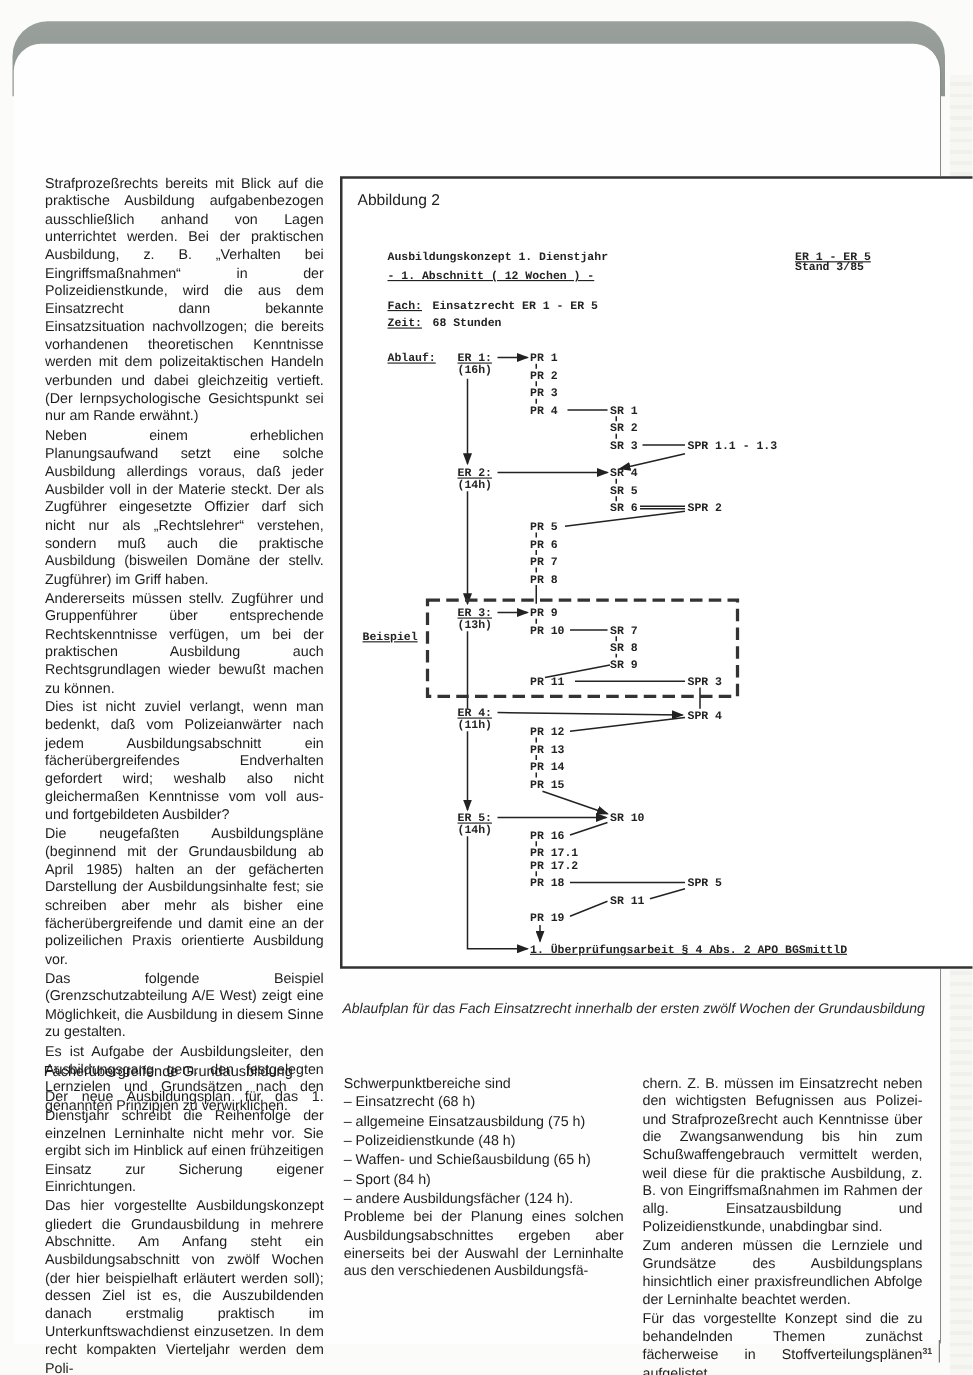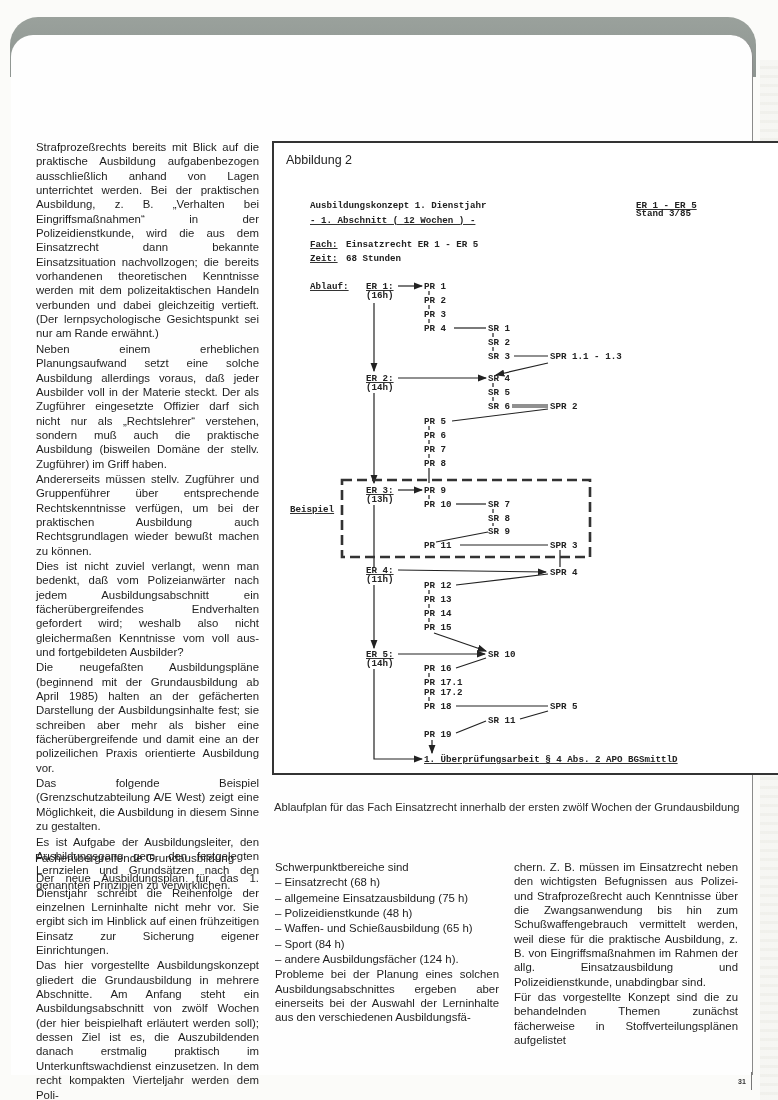--- a/index.html
+++ b/index.html
@@ -38,21 +38,21 @@
   .list-item { text-align: left; }
   .figure-box {
     position: absolute; left: 272px; top: 141px; width: 537px; height: 634px;
     border: 2px solid #333; box-sizing: border-box; background: #fff;
   }
   .figure-label {
     position: absolute; left: 12px; top: 10px; font-size: 12.5px; color: #222;
   }
   .caption {
     position: absolute; left: 274px; top: 800px; width: 470px;
-    font-size: 11.2px; line-height: 14px; color: #2a2a2a;
+    font-style: italic; font-size: 11.2px; line-height: 14px; color: #2a2a2a;
   }
   .page-number {
     position: absolute; left: 738px; top: 1078px; font-size: 7px; font-weight: bold; color: #333;
   }
   .page-rule {
     position: absolute; left: 751px; top: 1072px; width: 1px; height: 18px; background: #777;
   }
   svg text {
     font-family: "Liberation Mono", "DejaVu Sans Mono", monospace;
     font-weight: bold; font-size: 9.2px; fill: #222;
@@ -88,20 +88,21 @@
   <p class="list-item">– allgemeine Einsatzausbildung (75 h)</p>
   <p class="list-item">– Polizeidienstkunde (48 h)</p>
   <p class="list-item">– Waffen- und Schießausbildung (65 h)</p>
   <p class="list-item">– Sport (84 h)</p>
   <p class="list-item">– andere Ausbildungsfächer (124 h).</p>
   <p>Probleme bei der Planung eines solchen Ausbildungsabschnittes ergeben aber einerseits bei der Auswahl der Lerninhalte aus den verschiedenen Ausbildungsfä-</p>
 </div>
 
 <div class="col col3">
   <p>chern. Z. B. müssen im Einsatzrecht neben den wichtigsten Befugnissen aus Polizei- und Strafprozeßrecht auch Kenntnisse über die Zwangsanwendung bis hin zum Schußwaffengebrauch vermittelt werden, weil diese für die praktische Ausbildung, z. B. von Eingriffsmaßnahmen im Rahmen der allg. Einsatzausbildung und Polizeidienstkunde, unabdingbar sind.</p>
+  <p>Zum anderen müssen die Lernziele und Grundsätze des Ausbildungsplans hinsichtlich einer praxisfreundlichen Abfolge der Lerninhalte beachtet werden.</p>
   <p>Für das vorgestellte Konzept sind die zu behandelnden Themen zunächst fächerweise in Stoffverteilungsplänen aufgelistet</p>
 </div>
 
 <div class="figure-box">
   <div class="figure-label">Abbildung 2</div>
   <svg width="468" height="630" viewBox="0 0 468 630">
     <defs>
       <marker id="ah" markerWidth="8" markerHeight="6" refX="7" refY="3" orient="auto">
         <path d="M0,0 L8,3 L0,6 Z" fill="#222"></path>
       </marker>

